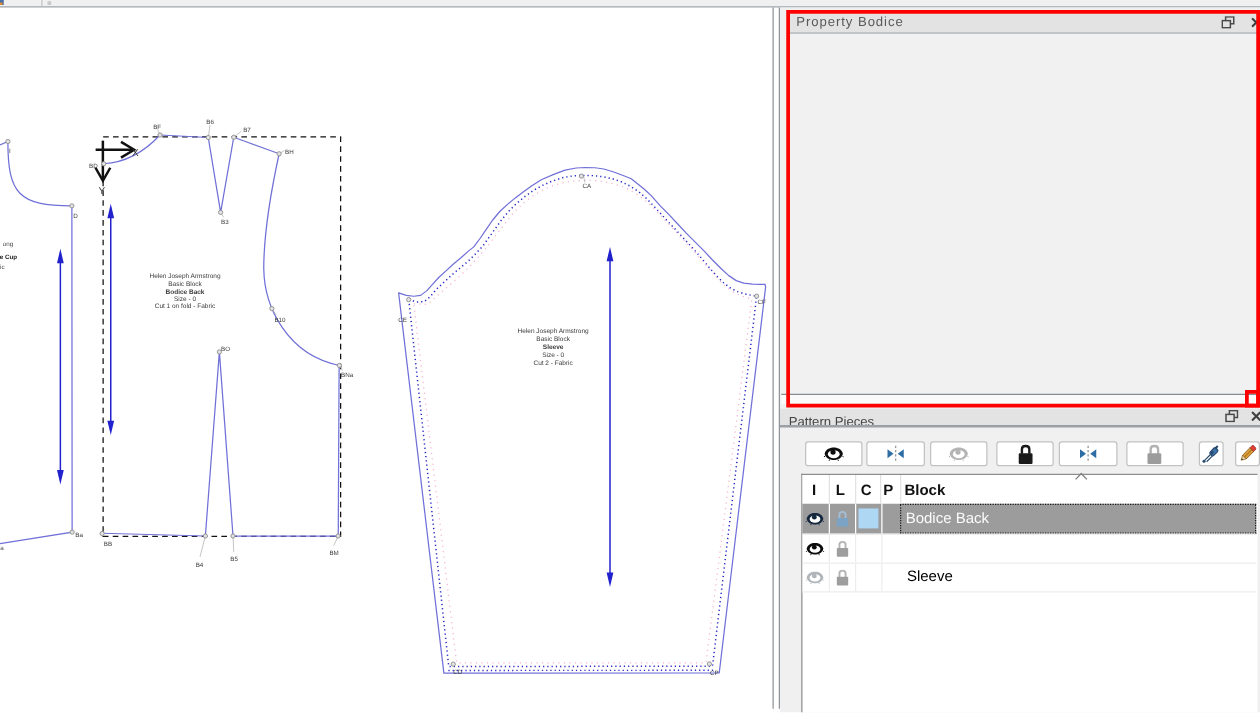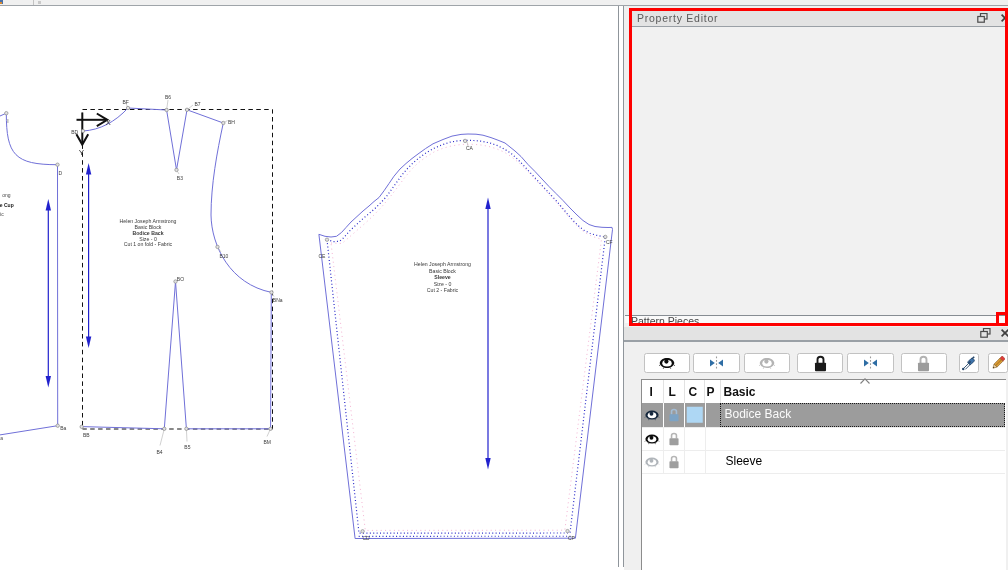--- a/index.html
+++ b/index.html
@@ -176,36 +176,36 @@
 <div class="abs" style="left:0;top:0;width:3px;height:4px;background:#4a6fa5"></div>
 <div class="abs" style="left:0;top:2px;width:2px;height:2px;background:#d78a32"></div>
 <div class="abs" style="left:33px;top:0;width:1px;height:5px;background:#c3c3c3"></div>
 <div class="abs" style="left:38px;top:1px;width:3px;height:3px;background:#c9c9c9"></div>
 
 <div class="abs" style="left:623.5px;top:6px;width:384.5px;height:564px;background:#f0f0f0"></div>
 <div class="abs" style="left:618px;top:6px;width:1px;height:561px;background:#8f959b"></div>
 <div class="abs" style="left:622.5px;top:6px;width:1px;height:561px;background:#8f959b"></div>
 
 <div class="abs" style="left:630px;top:11px;width:378px;height:14.5px;background:#e3e3e3"></div>
-<div class="abs" style="left:637px;top:12px;width:200px;height:13px;font-size:10.5px;letter-spacing:0.75px;color:#595959">Property Editor</div>
+<div class="abs" style="left:637px;top:12px;width:200px;height:13px;font-size:10.5px;letter-spacing:0.75px;color:#595959">Property Bodice</div>
 <svg class="abs" style="left:977px;top:13px" width="11" height="10" viewBox="0 0 11 10">
   <rect x="3.5" y="0.5" width="6.5" height="5.5" fill="none" stroke="#4a4a4a" stroke-width="1.2"></rect>
   <rect x="0.8" y="3.5" width="6.5" height="5.7" fill="#e3e3e3" stroke="#4a4a4a" stroke-width="1.2"></rect>
 </svg>
 <svg class="abs" style="left:1001px;top:13.5px" width="8" height="8" viewBox="0 0 8 8">
   <line x1="0.6" y1="0.6" x2="7.4" y2="7.4" stroke="#3f3f3f" stroke-width="1.7"></line>
   <line x1="7.4" y1="0.6" x2="0.6" y2="7.4" stroke="#3f3f3f" stroke-width="1.7"></line>
 </svg>
 <div class="abs" style="left:632px;top:25.5px;width:376px;height:1.5px;background:#9aa0a6"></div>
 <div class="abs" style="left:632px;top:27px;width:376px;height:287.5px;background:#f1f1f1"></div>
 <div class="abs" style="left:625px;top:314.5px;width:383px;height:1.5px;background:#878d93"></div>
 <div class="abs" style="left:625px;top:316px;width:383px;height:7px;background:#fafafa"></div>
 
 <div class="abs" style="left:624px;top:326.5px;width:384px;height:13.5px;background:#e3e3e3"></div>
-<div class="abs" style="left:631px;top:315px;width:200px;height:13px;font-size:10.5px;color:#454545">Pattern Pieces</div>
+<div class="abs" style="left:631px;top:332px;width:200px;height:13px;font-size:10.5px;color:#454545">Pattern Pieces</div>
 <svg class="abs" style="left:980px;top:328px" width="11" height="10" viewBox="0 0 11 10">
   <rect x="3.5" y="0.5" width="6.5" height="5.5" fill="none" stroke="#4a4a4a" stroke-width="1.2"></rect>
   <rect x="0.8" y="3.5" width="6.5" height="5.7" fill="#e3e3e3" stroke="#4a4a4a" stroke-width="1.2"></rect>
 </svg>
 <svg class="abs" style="left:1001px;top:328.5px" width="8" height="8" viewBox="0 0 8 8">
   <line x1="0.6" y1="0.6" x2="7.4" y2="7.4" stroke="#3f3f3f" stroke-width="1.7"></line>
   <line x1="7.4" y1="0.6" x2="0.6" y2="7.4" stroke="#3f3f3f" stroke-width="1.7"></line>
 </svg>
 <div class="abs" style="left:624px;top:340px;width:384px;height:1.5px;background:#9aa0a6"></div>
 
@@ -278,21 +278,21 @@
   </svg>
 </div>
 
 <div class="abs" style="left:640.5px;top:378.5px;width:365px;height:191.5px;background:#fff;border-left:1px solid #8c8c8c;border-top:1px solid #8c8c8c;box-sizing:border-box"></div>
 
 <div class="abs" style="left:641.5px;top:379.5px;width:363px;height:23.5px;background:#fff;font-weight:bold;font-size:12px;color:#111">
   <span class="abs" style="left:8px;top:5px">I</span>
   <span class="abs" style="left:27px;top:5px">L</span>
   <span class="abs" style="left:47px;top:5px">C</span>
   <span class="abs" style="left:65px;top:5px">P</span>
-  <span class="abs" style="left:82px;top:5px">Basic</span>
+  <span class="abs" style="left:82px;top:5px">Block</span>
 </div>
 <svg class="abs" style="left:860px;top:378px" width="10" height="6" viewBox="0 0 10 6">
   <path d="M0.5,5.5 L5,0.8 L9.5,5.5" fill="none" stroke="#808080" stroke-width="1.1"></path>
 </svg>
 
 <style>
 .cell{position:absolute;top:0;height:100%;box-sizing:border-box}
 .ic{position:absolute;top:50%;left:50%;transform:translate(-50%,-50%)}
 </style>
 

